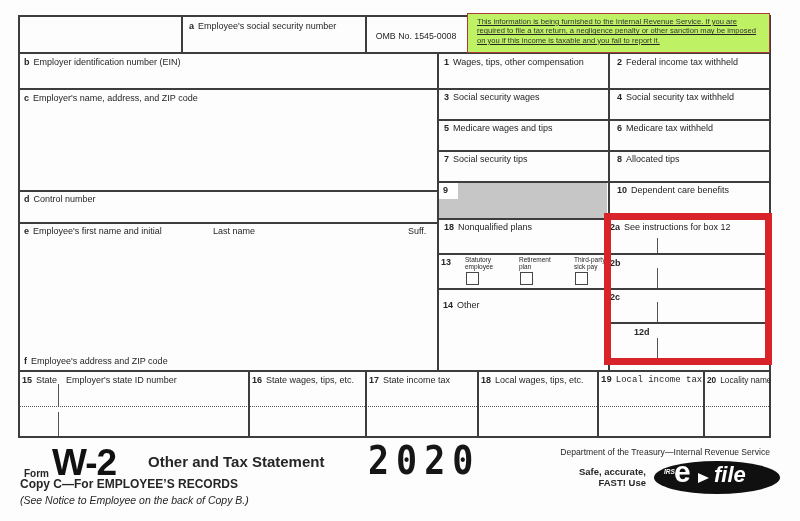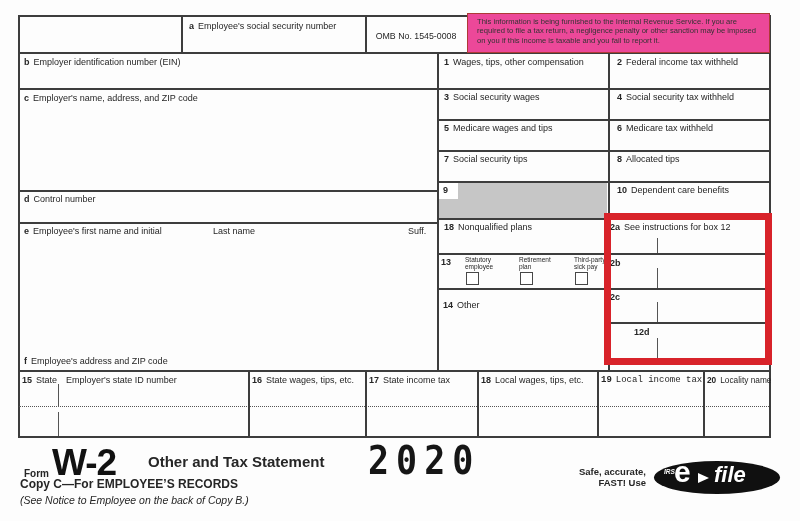--- a/index.html
+++ b/index.html
@@ -5,21 +5,21 @@
   html,body{margin:0;padding:0;background:#fdfdfd;width:800px;height:521px;overflow:hidden;
     font-family:"Liberation Sans","DejaVu Sans",sans-serif;color:#242424;}
   .abs{position:absolute;}
   .hl{position:absolute;height:1.5px;background:#3d3d3d;}
   .vl{position:absolute;width:1.5px;background:#3d3d3d;}
   .dotted{position:absolute;height:0;border-top:1.6px dotted #555;background:none;}
   .lbl{position:absolute;font-size:9px;line-height:10px;color:#262626;white-space:nowrap;}
   .num{font-weight:bold;margin-right:4px;}
   .tiny{font-size:6.5px;line-height:7px;}
   .chk{position:absolute;width:11px;height:11px;border:1.4px solid #474747;background:#fff;}
-  .noticebox{position:absolute;border:1.8px solid #ae3a36;background:#ec4899;}
+  .noticebox{position:absolute;border:1.8px solid #ae3a36;background:#bef264;text-decoration:underline;}
   .notice-text{font-size:7.6px;line-height:9.3px;color:#333;padding:3px 4px 2px 9px;text-align:left;}
   .redbox{position:absolute;border:7px solid #d8232a;z-index:6;}
   .shade{position:absolute;background:#c6c6c6;}
   .tick{position:absolute;width:1.2px;background:#555;}
   .footer-big{position:absolute;font-weight:900;font-size:37px;letter-spacing:-1px;color:#111;}
   .year{position:absolute;font-family:"DejaVu Sans Mono","Liberation Mono",monospace;
     font-weight:bold;font-size:35px;letter-spacing:7px;color:#161616;transform:scaleY(1.12);}
   .efile{position:absolute;background:#101010;border-radius:50%;z-index:2;}
 </style>
 </head>
@@ -138,20 +138,21 @@
   <div class="lbl" style="left:252px;top:375px;"><span class="num">16</span><span>State wages, tips, etc.</span></div>
   <div class="lbl" style="left:369px;top:375px;"><span class="num">17</span><span>State income tax</span></div>
   <div class="lbl" style="left:481px;top:375px;"><span class="num">18</span><span>Local wages, tips, etc.</span></div>
   <div class="lbl" style="left:601px;top:375px;font-family:Liberation Mono, monospace;"><span class="num">19</span><span>Local income tax</span></div>
   <div class="lbl" style="left:707px;top:375px;font-size:8.3px;"><span class="num">20</span><span>Locality name</span></div>
 
   <div class="lbl" style="left:24px;top:469px;font-size:10px;font-weight:bold;">Form</div>
   <div class="footer-big" style="left:52px;top:442px;">W-2</div>
   <div class="lbl" style="left:148px;top:457px;font-size:15px;font-weight:bold;">Other and Tax Statement</div>
   <div class="year" style="left:368px;top:441px;">2020</div>
+  <div class="lbl" style="left:498px;top:447px;width:272px;text-align:right;font-size:8.6px;">Department of the Treasury—Internal Revenue Service</div>
   <div class="lbl" style="left:558px;top:466px;width:88px;text-align:right;font-weight:bold;font-size:9.5px;line-height:11px;">
     <div>Safe, accurate,</div>
     <div>FAST!  Use</div>
   </div>
 
   <div class="efile" style="left:654px;top:461px;width:126px;height:33px;">
     <span style="position:absolute;left:10px;top:7px;color:#fff;font-size:6.5px;font-weight:bold;font-style:italic;">IRS</span>
     <span style="position:absolute;left:20px;top:-6px;color:#fff;font-size:30px;font-weight:900;">e</span>
     <span style="position:absolute;left:44px;top:12px;width:0;height:0;border-left:11px solid #fff;border-top:5px solid transparent;border-bottom:5px solid transparent;"></span>
     <span style="position:absolute;left:60px;top:1px;color:#fff;font-size:22px;font-weight:900;font-style:italic;">file</span>

